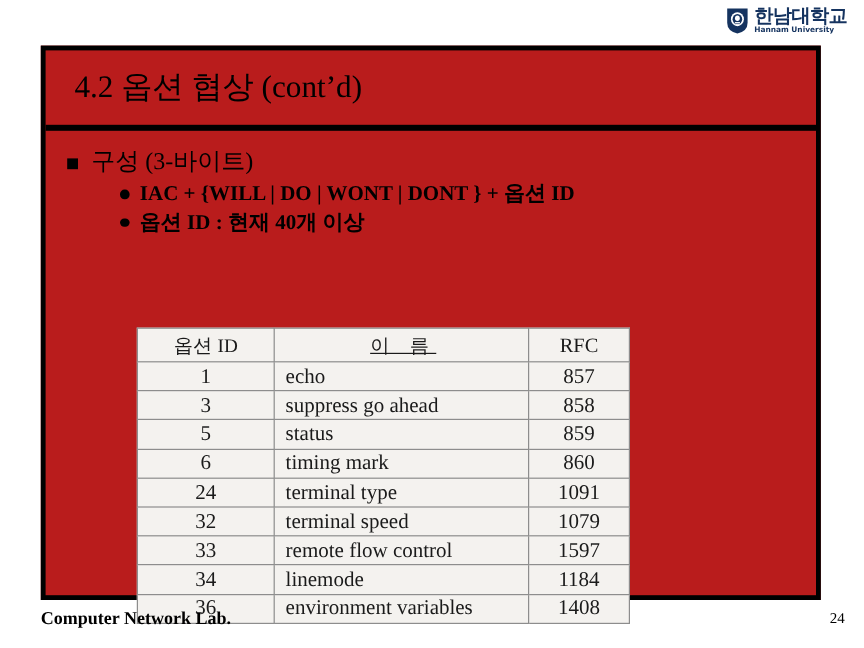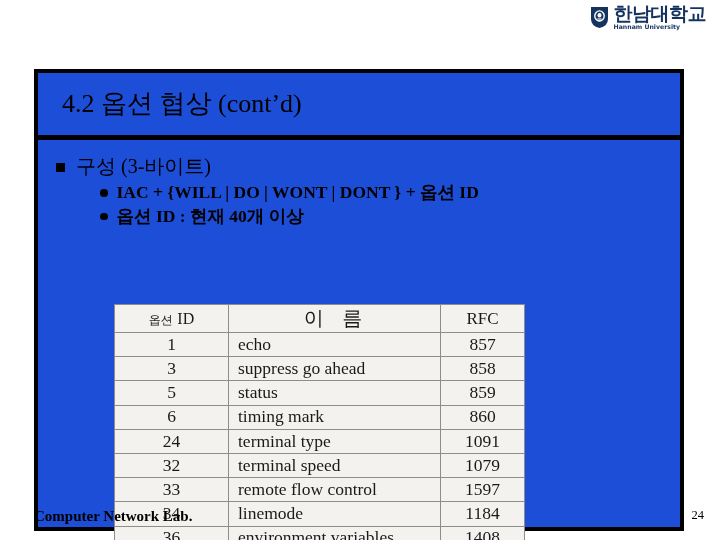--- a/index.html
+++ b/index.html
@@ -32,21 +32,21 @@
   }
   #logo-shield svg { display: block; }
   #logo-text {
     display: flex;
     flex-direction: column;
     justify-content: center;
     line-height: 1;
   }
   #logo-text .kr {
     font-family: "DejaVu Sans", sans-serif;
-    font-size: 19px;
+    font-size: 16px;
     font-weight: bold;
     color: #15335f;
     letter-spacing: -0.5px;
     white-space: nowrap;
   }
   #logo-text .en {
     font-family: "DejaVu Sans", sans-serif;
     font-size: 6.2px;
     font-weight: bold;
     color: #15335f;
@@ -57,22 +57,21 @@
 
   
   #slide-frame {
     position: absolute;
     left: 34px;
     top: 38px;
     width: 650px;
     height: 462px;
     border: 4px solid #000000;
     box-sizing: border-box;
-    background: #1d4ed8;
-    margin-top: 31px;
+    background: #b91c1c;
   }
 
   
   #title-bar {
     position: absolute;
     left: 0;
     top: 0;
     right: 0;
     height: 67px;
     border-bottom: 5px solid #000000;
@@ -171,23 +170,23 @@
   #options-table tbody td {
     height: 23.2px;
     vertical-align: middle;
     font-size: 17.5px;
     line-height: 1;
   }
   .col-id   { width: 101px; text-align: center; }
   .col-name { width: 196px; text-align: left; padding-left: 9px !important; }
   .col-rfc  { width: 71px;  text-align: center; }
 
-  th.col-id .hdr-kr   { font-family: Liberation Sans, sans-serif; font-size: 12px; }
+  th.col-id .hdr-kr   { font-family: Liberation Sans, sans-serif; font-size: 16px; }
   th.col-id .hdr-en   { font-family: "Liberation Serif", serif; font-size: 16px; }
-  th.col-name .hdr-kr { font-family: "DejaVu Sans", sans-serif; font-size: 20px; letter-spacing: 6px; }
+  th.col-name .hdr-kr { font-family: "DejaVu Sans", sans-serif; font-size: 16px; letter-spacing: 6px; text-decoration: underline; }
   th.col-rfc .hdr-en  { font-family: "Liberation Serif", serif; font-size: 17px; }
 
   
   #footer {
     position: absolute;
     left: 34px;
     right: 14px;
     top: 508px;
     height: 24px;
     display: flex;

